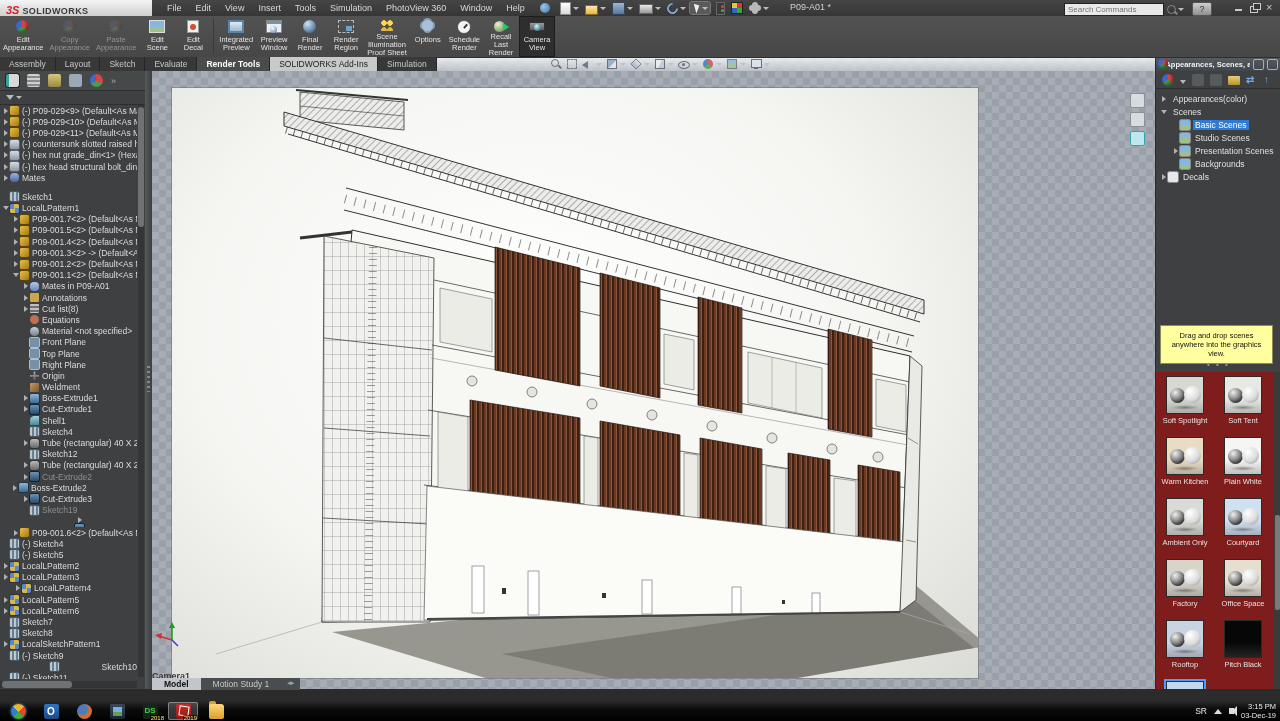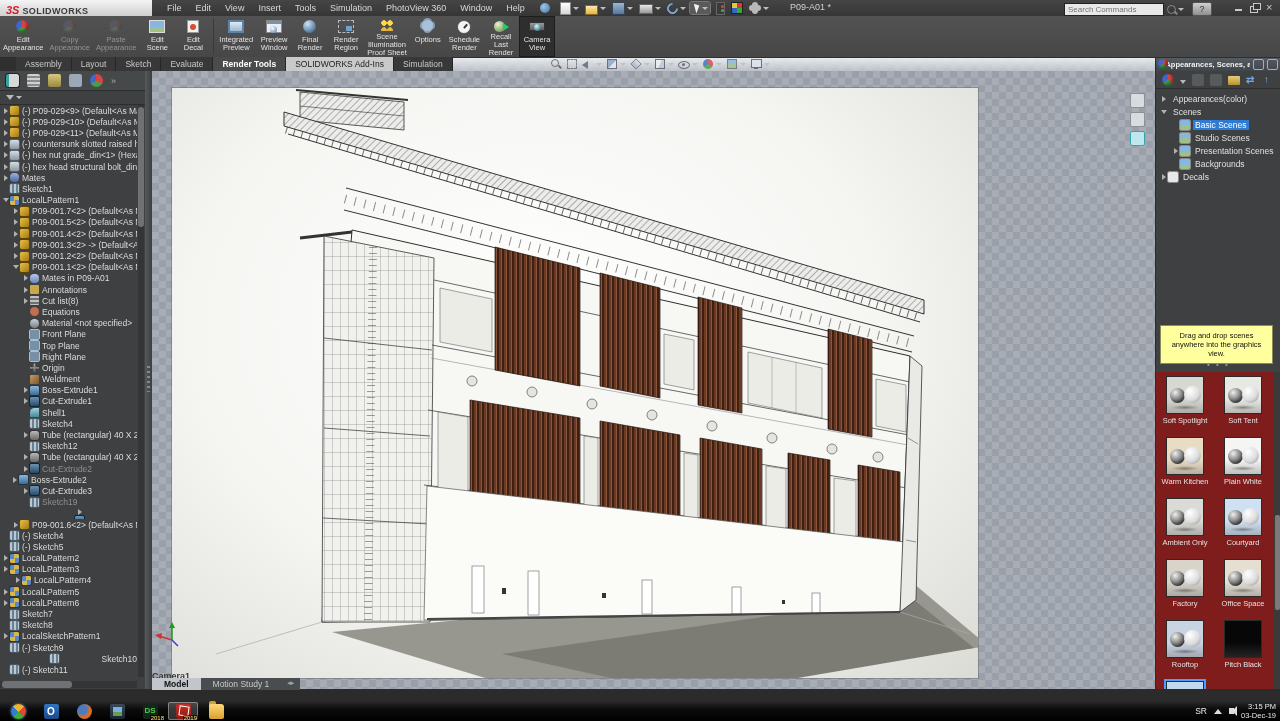--- a/index.html
+++ b/index.html
@@ -62,21 +62,21 @@
   .i-render-region::after{content:"";position:absolute;right:1px;bottom:1px;width:6px;height:5px;background:#6fa0cf;}
   .i-proof-sheet{position:absolute;inset:1px 2px;background:radial-gradient(circle at 4px 4px,#ffd84a 2.5px,transparent 3px),radial-gradient(circle at 10px 4px,#ffd84a 2.5px,transparent 3px),radial-gradient(circle at 4px 11px,#e8b83a 2.5px,transparent 3px),radial-gradient(circle at 10px 11px,#e8b83a 2.5px,transparent 3px);}
   .i-options-r{position:absolute;left:3px;top:2px;width:11px;height:11px;border-radius:50%;background:#a8c0d8;box-shadow:0 -3px 0 -1px #88a0b8,0 3px 0 -1px #88a0b8,3px 0 0 -1px #88a0b8,-3px 0 0 -1px #88a0b8;}
   .i-schedule{position:absolute;left:2px;top:2px;width:12px;height:12px;border-radius:50%;border:1px solid #555;background:#f4f4f4;}
   .i-schedule::after{content:"";position:absolute;left:5px;top:2px;width:1.5px;height:5px;background:#333;transform-origin:bottom;transform:rotate(40deg);}
   .i-recall{position:absolute;left:2px;top:3px;width:11px;height:11px;border-radius:50%;background:radial-gradient(circle at 35% 30%,#e8f0d8,#5a8a3a);}
   .i-recall::after{content:"";position:absolute;left:9px;top:2px;width:0;height:0;border-top:4px solid transparent;border-bottom:4px solid transparent;border-left:6px solid #2c6;}
   .i-camera-view{position:absolute;inset:4px 1px;background:linear-gradient(#9a9a9a,#5f5f5f);border:1px solid #333;}
   .i-camera-view::after{content:"";position:absolute;left:4px;top:1px;width:7px;height:7px;border-radius:50%;background:radial-gradient(circle at 35% 30%,#cfe,#246);}
   
-  #tabstrip{position:absolute;left:16px;top:57px;height:14px;display:flex;z-index:26;}
+  #tabstrip{position:absolute;left:0;top:57px;height:14px;display:flex;z-index:26;}
   .rtab{font-size:8.5px;color:#c8c8c8;background:#383838;border-right:1px solid #262626;padding:2px 9px 0;height:12px;cursor:default;}
   .rtab.active{background:#4b4b4b;color:#fff;font-weight:bold;}
   .rtab.light{background:#c9c9c9;color:#222;}
   #panel-top-filler{position:absolute;left:0;top:57px;width:152px;height:14px;background:#2f2f2f;z-index:24;}
   
   #left-panel{position:absolute;left:0;top:71px;width:145px;height:618px;background:#3e4041;z-index:20;overflow:hidden;}
   #fm-tabs{height:19px;background:#46494a;border-bottom:1px solid #2d2d2d;display:flex;align-items:center;padding-left:6px;gap:8px;}
   .fmt{width:13px;height:13px;border-radius:2px;}
   .fmt-tree{background:linear-gradient(90deg,#3aa0a0 3px,#d8d8d8 3px);outline:1px solid #222;}
   .fmt-prop{background:repeating-linear-gradient(#cfcfcf 0 2px,#8a8a8a 2px 4px);}
@@ -443,21 +443,21 @@
         <div class="ft-row" style="padding-left: 2px;">
           <span class="arw r"></span>
           <span class="fti i-fastener"></span>
           <span class="ft-label">(-) hex head structural bolt_din&lt;1&gt; (DIN 7</span>
         </div>
         <div class="ft-row" style="padding-left: 2px;">
           <span class="arw r"></span>
           <span class="fti i-mates"></span>
           <span class="ft-label">Mates</span>
         </div>
-        <div class="ft-row" style="padding-left: 2px;">
+        <div class="ft-row" style="padding-left: 2px; margin-top: 8px;">
           <span class="arw "></span>
           <span class="fti i-sketch"></span>
           <span class="ft-label">Sketch1</span>
         </div>
         <div class="ft-row" style="padding-left: 2px;">
           <span class="arw d"></span>
           <span class="fti i-pattern"></span>
           <span class="ft-label">LocalLPattern1</span>
         </div>
         <div class="ft-row" style="padding-left: 12px;">

